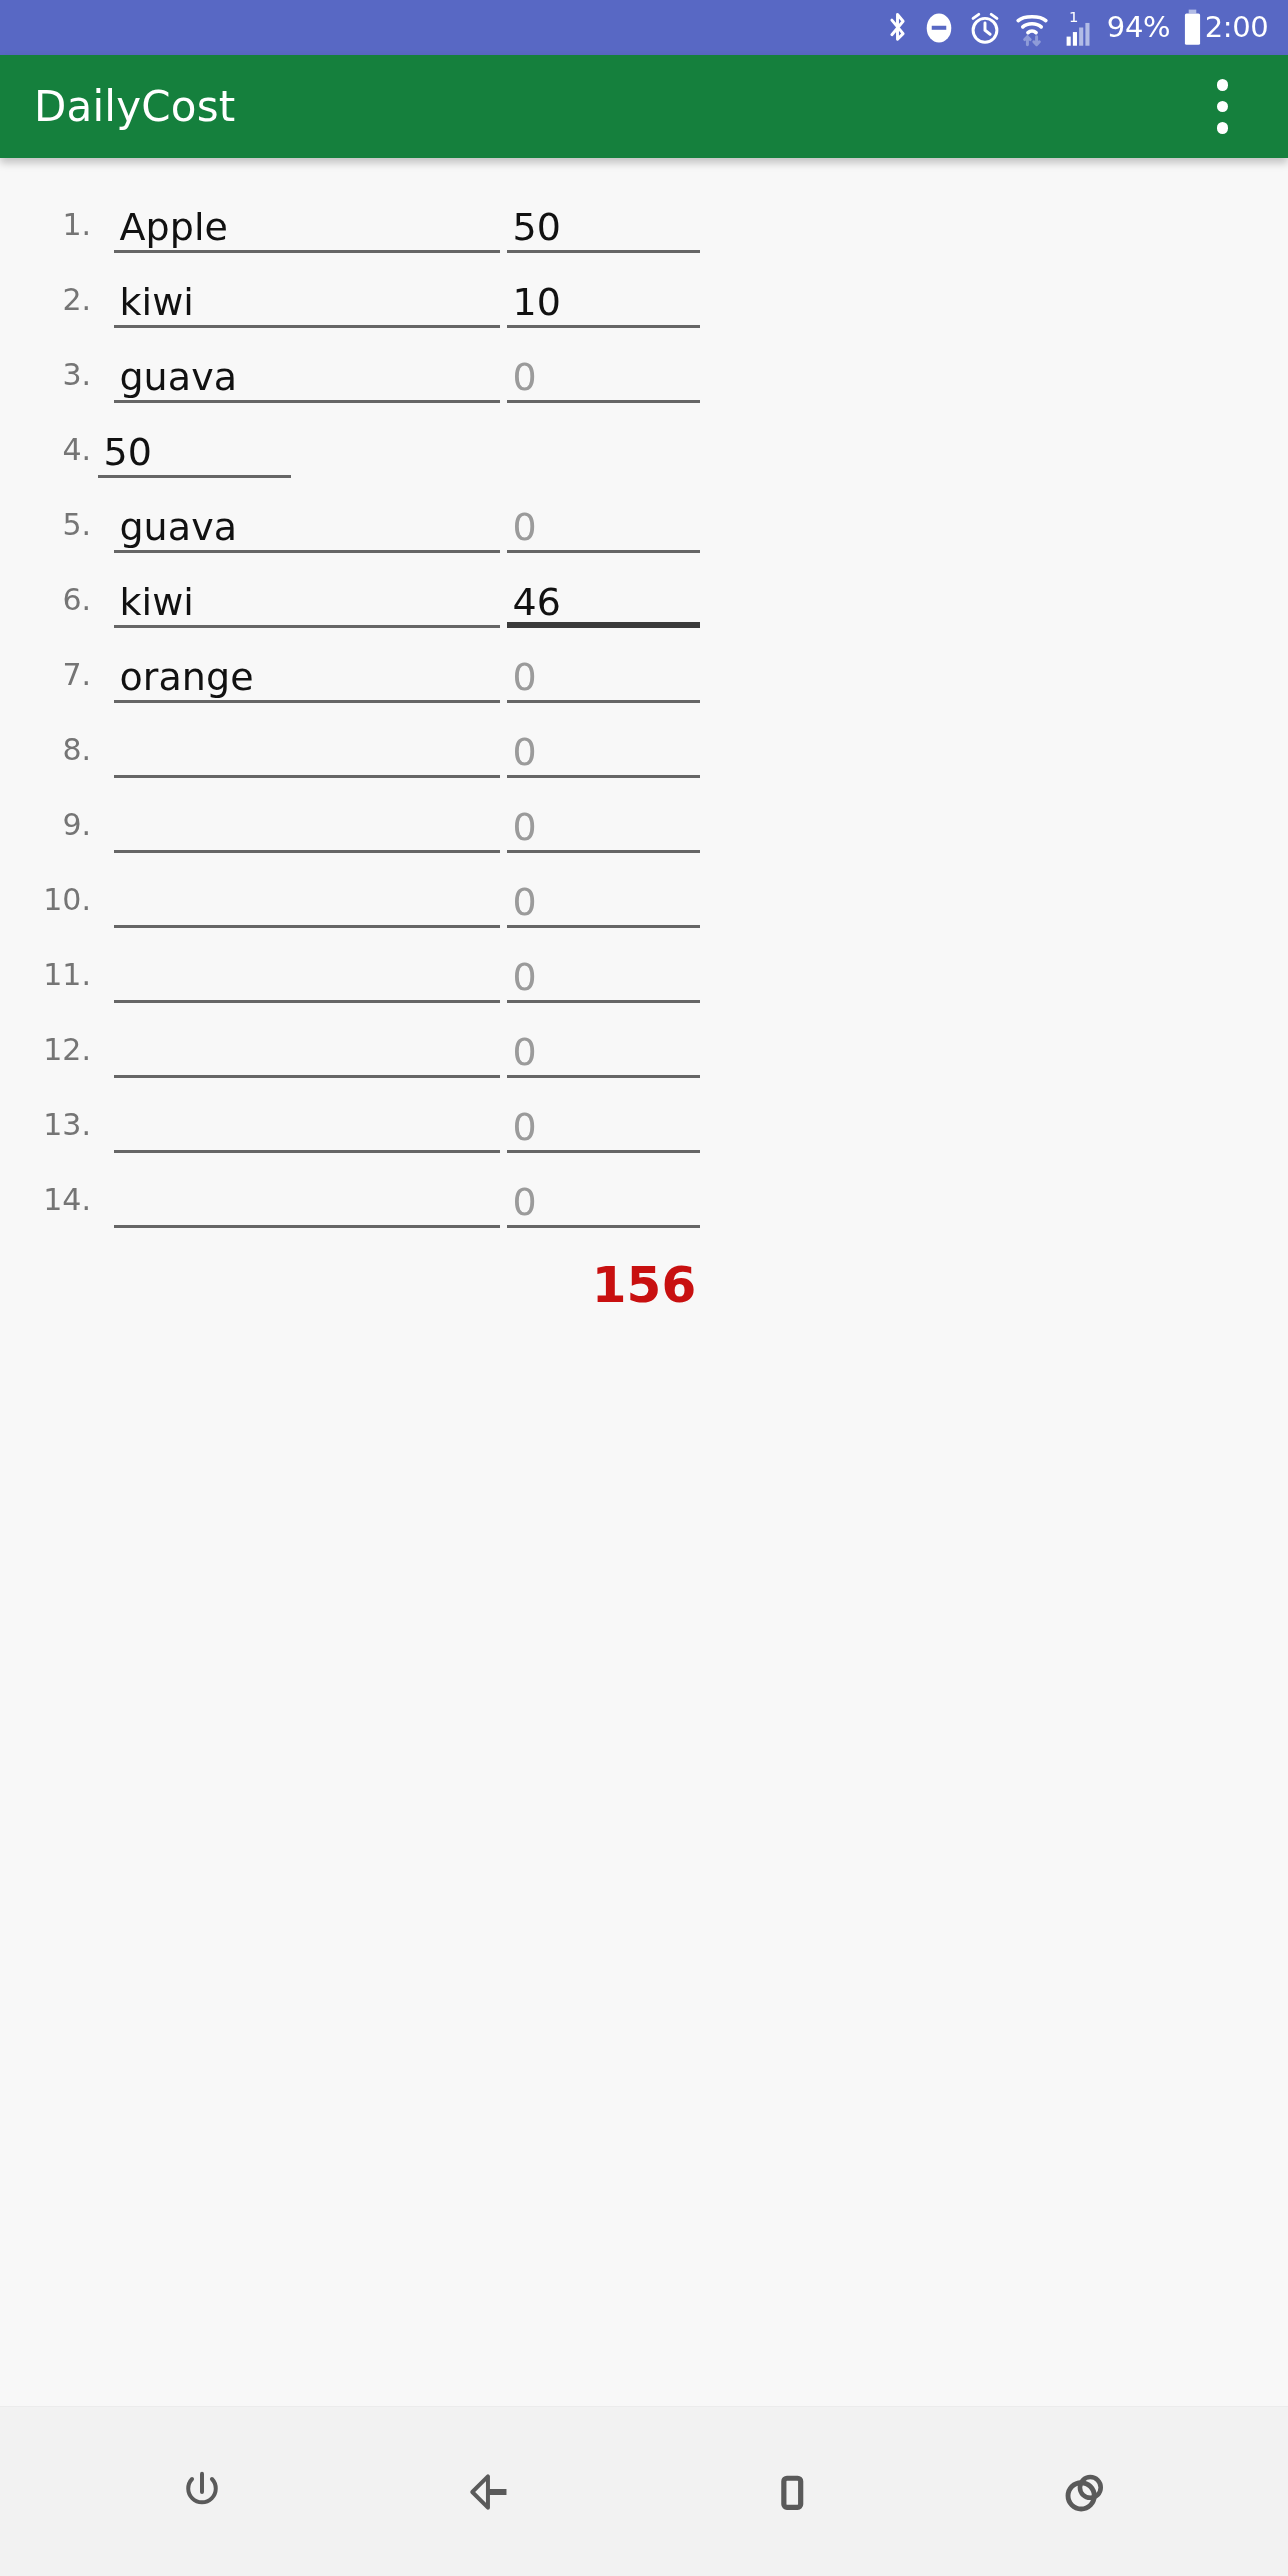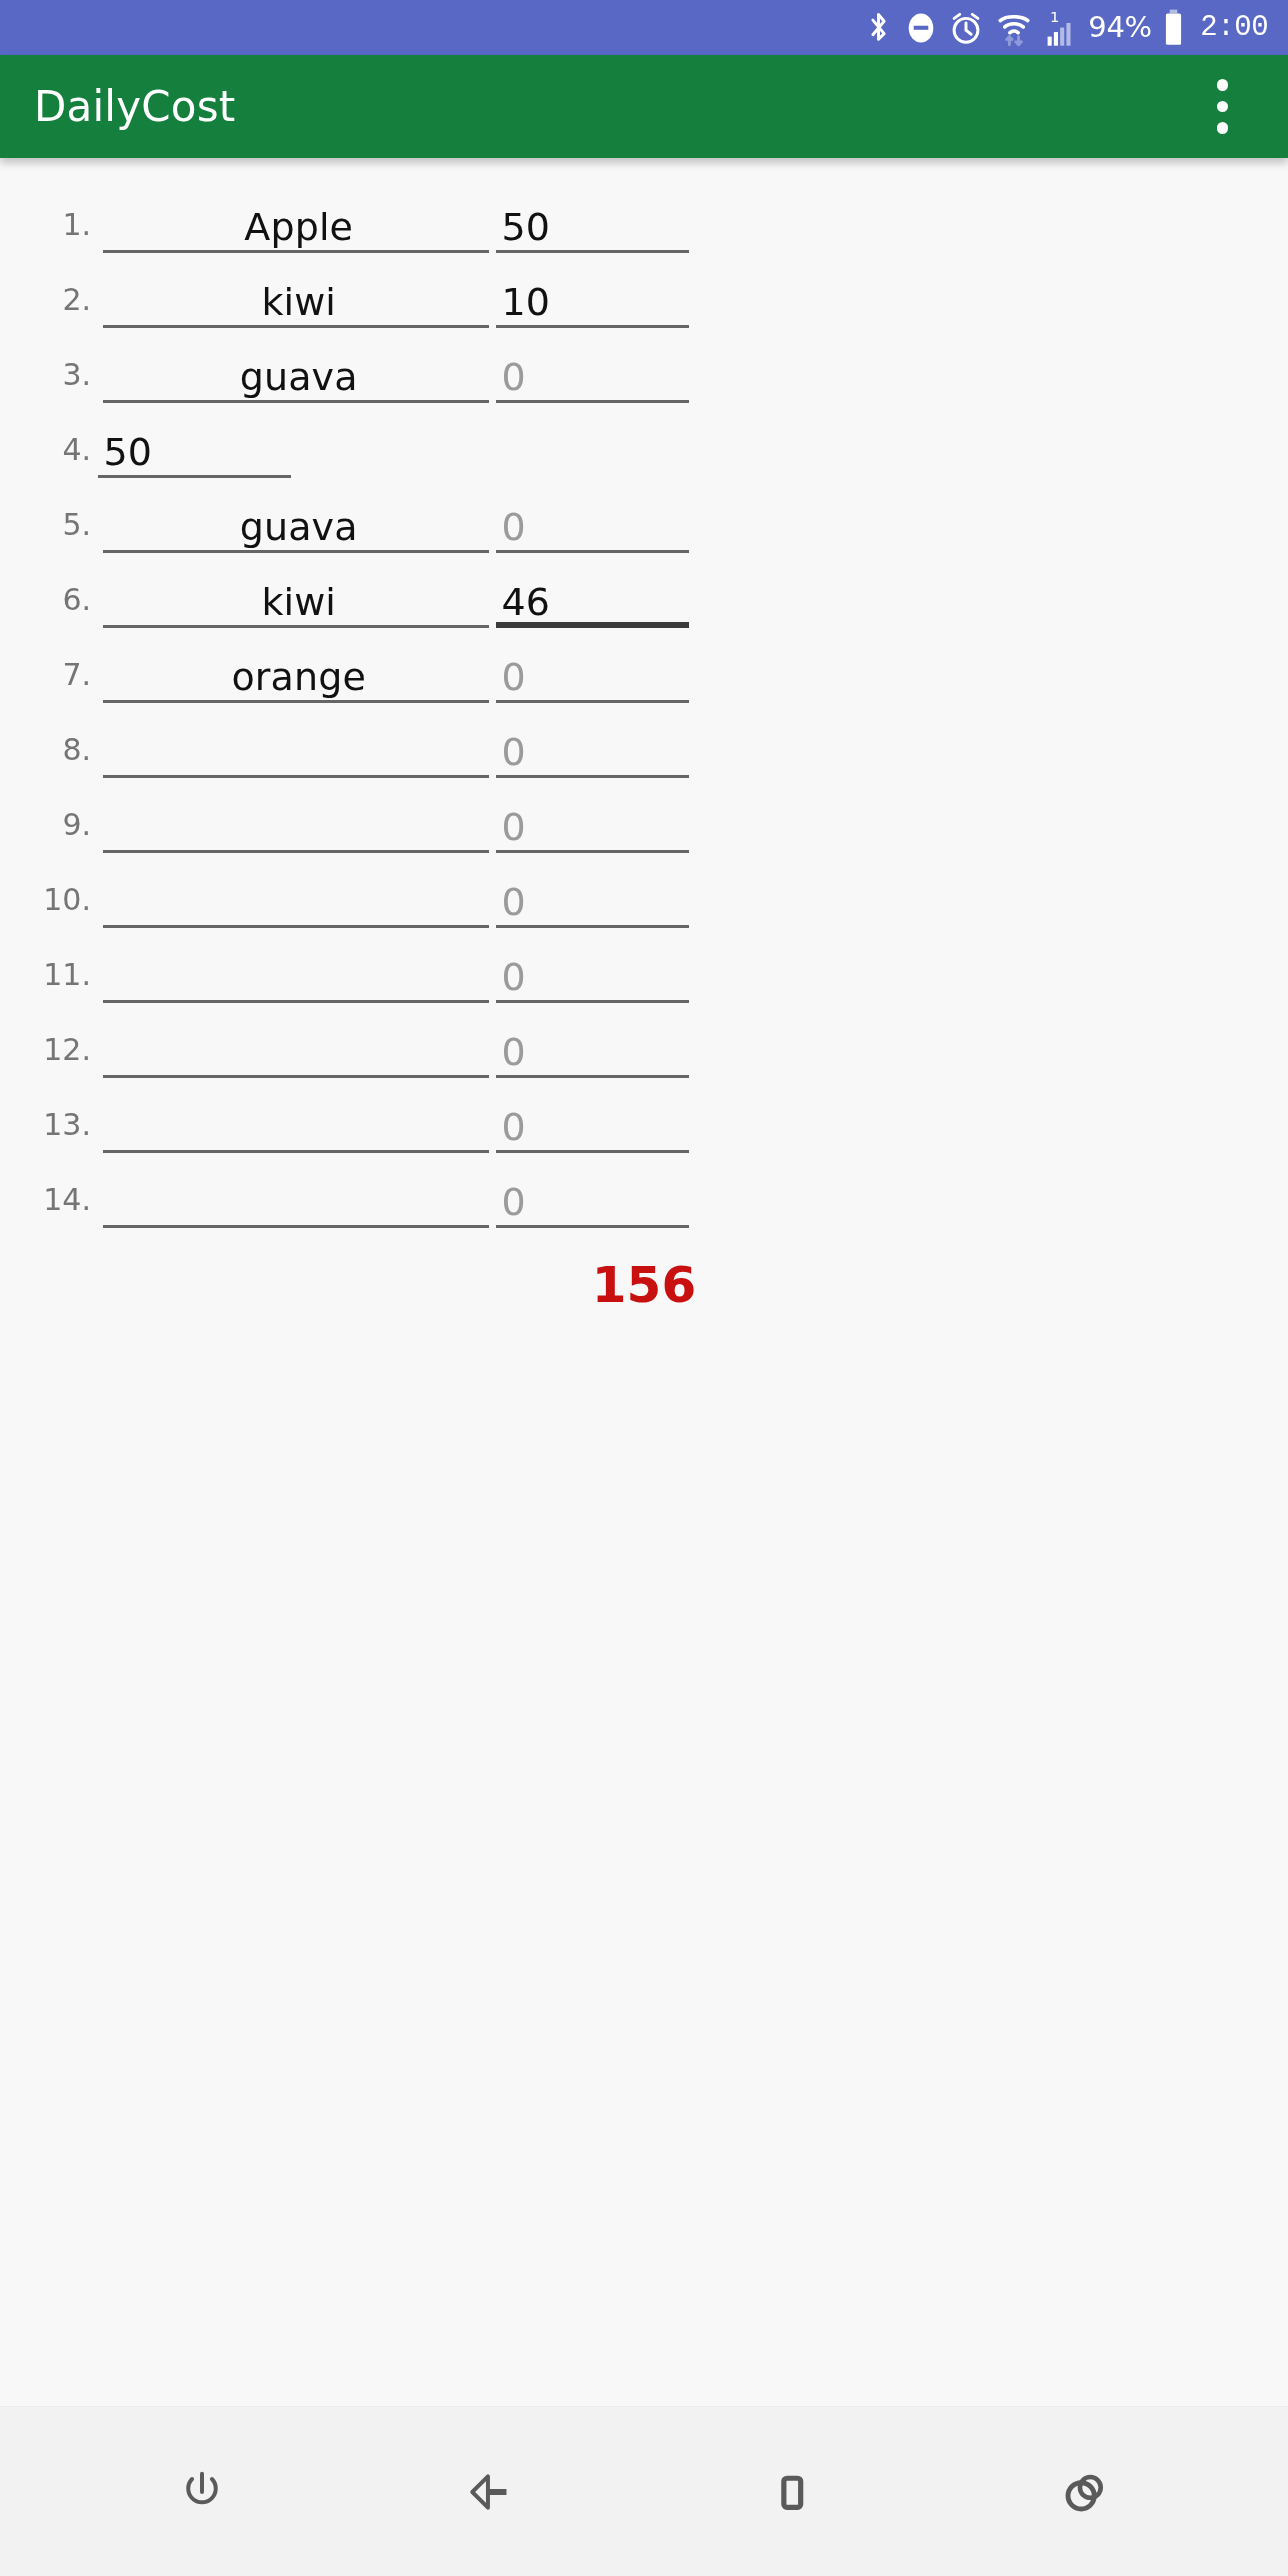--- a/index.html
+++ b/index.html
@@ -34,21 +34,21 @@
   }
   .sb-text {
     color: #ffffff;
     font-size: 29px;
     font-family: "DejaVu Sans", "Liberation Sans", sans-serif;
     letter-spacing: -0.4px;
     margin-left: 12.5px;
     line-height: 1;
   }
   .sb-battery-pct { margin-left: 14.3px; }
-  .sb-clock { margin-left: 15px; font-family: Liberation Mono, monospace; }
+  .sb-clock { margin-left: 1px; }
 
   
   .app-bar {
     height: 103px;
     background: #15803d;
     display: flex;
     align-items: center;
     justify-content: space-between;
     padding: 0 34px 0 34px;
     box-sizing: border-box;
@@ -116,22 +116,21 @@
     position: relative;
     display: flex;
     align-items: flex-end;
     height: 75px;
     box-sizing: border-box;
   }
 
   .field-name {
     flex: 0 0 auto;
     width: 386px;
-    margin-left: 12px;
-    justify-content: center;
+    margin-left: 23px;
   }
   .field-value {
     flex: 0 0 auto;
     width: 193px;
     margin-left: 7.2px;
   }
 
   .field-underline {
     position: absolute;
     left: 0;

